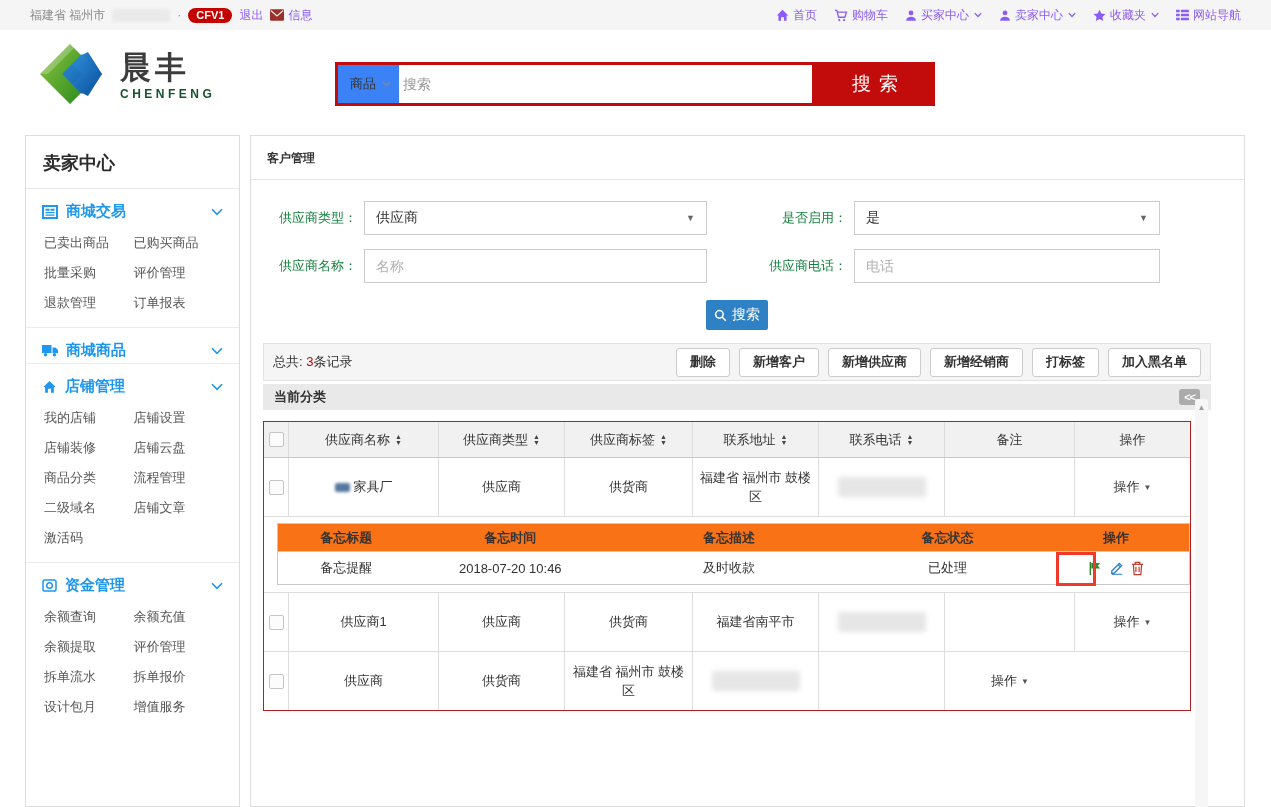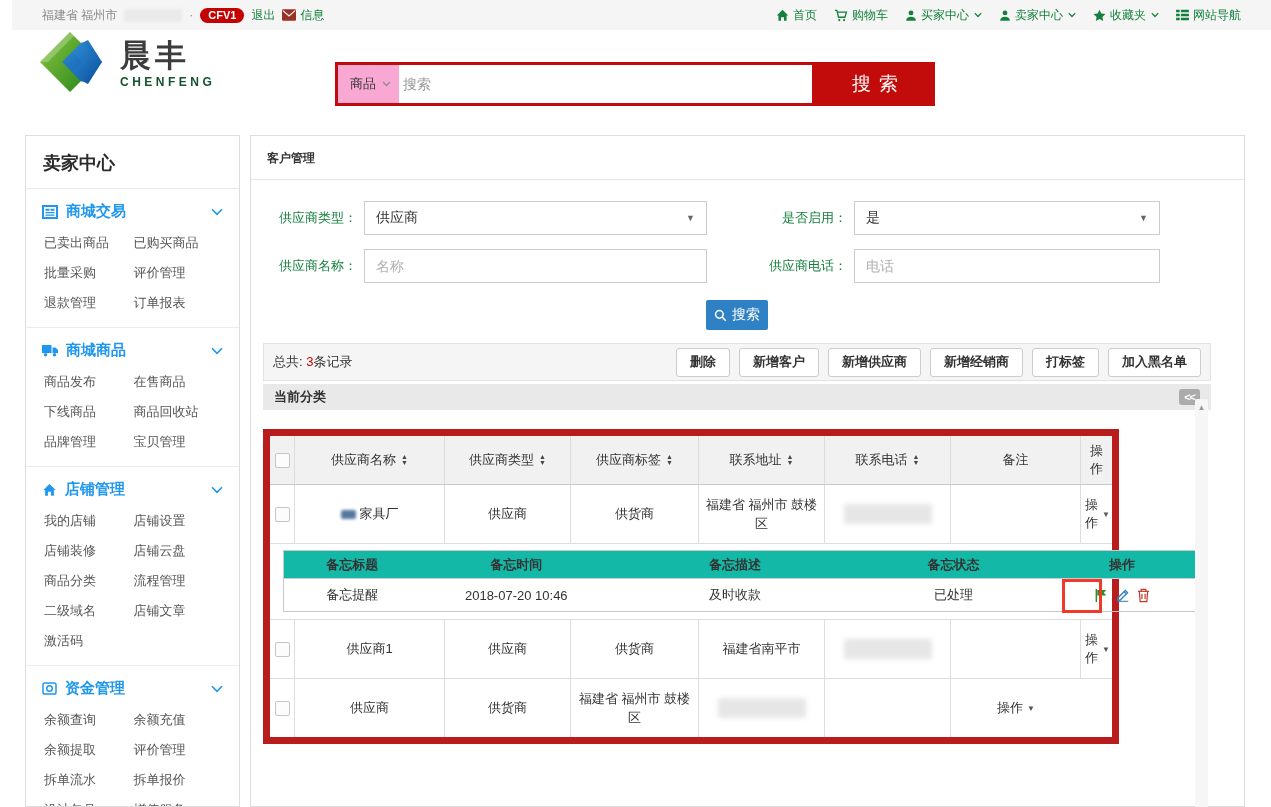--- a/index.html
+++ b/index.html
@@ -5,37 +5,37 @@
   * { margin:0; padding:0; box-sizing:border-box; }
   html,body { width:1271px; height:807px; }
   body {
     position:relative; overflow:hidden; background:#fff;
     font-family:"Liberation Sans","DejaVu Sans",sans-serif; color:#333;
   }
   .icon { display:inline-flex; align-items:center; justify-content:center; flex-shrink:0; }
   svg { display:block; }
 
   
-  .topbar { position:absolute; top:0; left:12px; right:0; height:30px; background:#f5f5f5;
+  .topbar { position:absolute; top:0; left:0; right:0; height:30px; background:#f5f5f5;
     border-bottom:2px solid #6d28d9; display:flex; align-items:center; padding:15px 30px; font-size:12px; }
   .topbar-left { display:flex; align-items:center; gap:7px; color:#8a8a8a; }
   .redact { background:#eaeaea; filter:blur(1.5px); border-radius:2px; }
   .redact.user { width:58px; height:13px; }
   .vip-badge { background:#c40000; color:#fff; border-radius:9px; padding:1px 8px 2px; font-size:11px; font-weight:bold; }
-  .tb-link { color:#15803d; cursor:pointer; display:flex; align-items:center; gap:4px;font-family:Liberation Serif, serif; }
+  .tb-link { color:#8b5cf6; cursor:pointer; display:flex; align-items:center; gap:4px;font-family:Liberation Serif, serif; }
   .topbar-right { margin-left:auto; display:flex; align-items:center; gap:17px; color:#9a3128; }
   .chev-sm { margin-left:1px; }
 
   
   .header { position:absolute; top:30px; left:0; right:0; height:105px; background:#fff; }
-  .logo { position:absolute; left:36px; top:0; display:flex; align-items:center; gap:10px; cursor:pointer; }
+  .logo { position:absolute; left:36px; top:12px; display:flex; align-items:center; gap:10px; cursor:pointer; }
   .logo-text .cn { font-size:31px; font-weight:bold; color:#3c3c3c; letter-spacing:4px; line-height:1; }
   .logo-text .en { font-size:12px; font-weight:bold; color:#14532d; letter-spacing:3.5px; margin-top:4px; }
   .searchbox { position:absolute; left:335px; top:32px; width:600px; height:44px; display:flex; }
-  .search-field { flex:1; border:3px solid #c20c0c; background:#f9a8d4; display:flex; align-items:center; }
+  .search-field { flex:1; border:3px solid #c20c0c; background:#3b82f6; display:flex; align-items:center; }
   .search-cat { display:flex; align-items:center; gap:6px; padding:0 8px 0 12px; font-size:13px; color:#333; cursor:pointer; }
   .search-input { flex:1; border:none; outline:none; height:100%; font-size:14px; color:#333; padding-left:4px; }
   .search-input::placeholder { color:#999; }
   .search-btn { width:120px; background:#c20c0c; color:#fff; border:none; font-size:19px; letter-spacing:8px;
     padding-left:8px; cursor:pointer; font-family:inherit; }
 
   
   .sidebar { position:absolute; left:25px; top:135px; width:215px; bottom:0; background:#fff; border:1px solid #ddd; overflow:hidden; }
   .sidebar-title { padding:15px 17px 13px; font-size:18px; font-weight:bold; color:#2b2b2b; border-bottom:1px solid #e8e8e8; }
   .side-section { padding:13px 16px 3px; border-bottom:1px solid #ececec; }
@@ -66,42 +66,42 @@
   .summary .count { color:#c40000; }
   .toolbar-buttons { margin-left:auto; display:flex; gap:9px; }
   .tbtn { height:29px; padding:0 13px; background:#fff; border:1px solid #ccc; border-radius:3px;
     font-size:13px; font-weight:bold; color:#333; cursor:pointer; font-family:inherit; }
   .catbar { height:26px; background:#e9e9e9; display:flex; align-items:center; padding:0 11px; margin-top:3px;
     font-size:13px; font-weight:bold; color:#333; }
   .collapse-btn { margin-left:auto; background:#ababab; color:#fff; border:none; border-radius:3px;
     height:16px; line-height:15px; padding:0 5px; font-size:11px; font-weight:bold; letter-spacing:-1px; cursor:pointer; }
 
   
-  .table { width:856px; border:7px solid #b91c1c; margin-top:19px; font-size:13px; }
+  .table { width:928px; border:1px solid #b91c1c; margin-top:11px; font-size:13px; }
   .trow { display:grid; grid-template-columns:25px 150px 126px 128px 126px 126px 130px 1fr; border-bottom:1px solid #ddd; }
   .trow:last-child { border-bottom:none; }
   .thead { background:#f1f1f1; border-bottom:1px solid #c8c8c8; }
   .tcell { border-right:1px solid #ddd; display:flex; align-items:center; justify-content:center; gap:3px;
     padding:6px 4px; text-align:center; min-height:35px; }
   .tcell:last-child { border-right:none; }
   .trow.body .tcell { min-height:58px; }
   .sort { display:inline-flex; flex-direction:column; font-size:7px; line-height:0.8; color:#444; margin-left:2px; cursor:pointer; }
   input[type=checkbox] { appearance:none; -webkit-appearance:none; width:15px; height:15px; border:1px solid #c5c5c5;
     border-radius:2px; background:#fcfcfc; cursor:pointer; }
   .redact.phone { width:88px; height:20px; background:#e6e6e6; filter:blur(2.5px); }
   .redact.nameprefix { width:15px; height:9px; background:#56779f; filter:blur(1.5px); margin-right:1px; }
   .addr { width:112px; line-height:1.5; }
   .action-link { display:flex; align-items:center; gap:4px; cursor:pointer; }
   .caret-solid { font-size:8px; color:#555; }
 
   
   .memo-band { border-bottom:1px solid #ddd; padding:6px 0 7px 13px; }
   .memo-table { width:913px; border:1px solid #c8c8c8; font-size:13px; }
   .memo-row { display:grid; grid-template-columns:15% 21% 27% 21% 16%; align-items:center; text-align:center; }
-  .memo-head { background:#14b8a6; font-weight:bold; height:28px; border-bottom:1px solid #ccc; }
+  .memo-head { background:#f97316; font-weight:bold; height:28px; border-bottom:1px solid #ccc; }
   .memo-body { height:32px; }
   .memo-actions { display:flex; align-items:center; justify-content:center; gap:7px; position:relative; }
   .anno-box { position:absolute; left:13px; top:-9px; width:40px; height:34px; border:3px solid #ee392b; pointer-events:none; }
 
   
   .vscroll { position:absolute; right:36px; top:263px; width:13px; height:532px; background:#f6f6f6; border-radius:2px; }
   .vscroll .up { display:block; text-align:center; font-size:8px; color:#9a9a9a; padding-top:4px; }
 </style>
 </head>
 <body>
@@ -272,28 +272,20 @@
             <circle cx="3.5" cy="10.8" r="1.7"></circle>
             <circle cx="12.5" cy="10.8" r="1.7"></circle>
           </svg>
         </span>
       <span>商城商品</span>
       <span class="icon chev">
           <svg width="12" height="8" viewBox="0 0 12 8" fill="none" stroke="currentColor" stroke-width="1.6">
             <path d="M1 1.2 6 6.4 11 1.2"></path>
           </svg>
         </span>
-    </div>
-    <div class="side-links">
-      <span>商品发布</span>
-      <span>在售商品</span>
-      <span>下线商品</span>
-      <span>商品回收站</span>
-      <span>品牌管理</span>
-      <span>宝贝管理</span>
     </div>
   </div>
 
   <div class="side-section">
     <div class="side-head">
       <span class="icon">
           <svg width="15" height="14" viewBox="0 0 16 16" fill="currentColor">
             <path d="M8 1 15 8h-2v6.5H9.8V10H6.2v4.5H3V8H1z"></path>
           </svg>
         </span>

